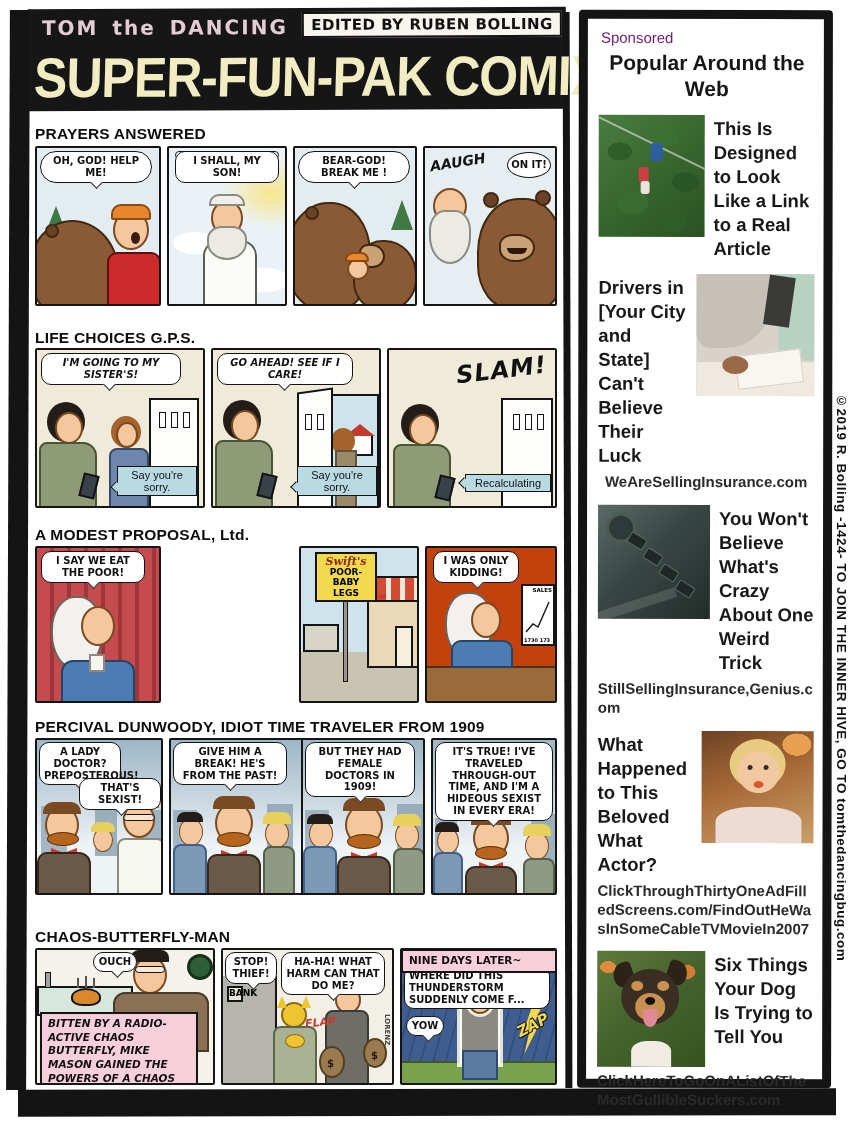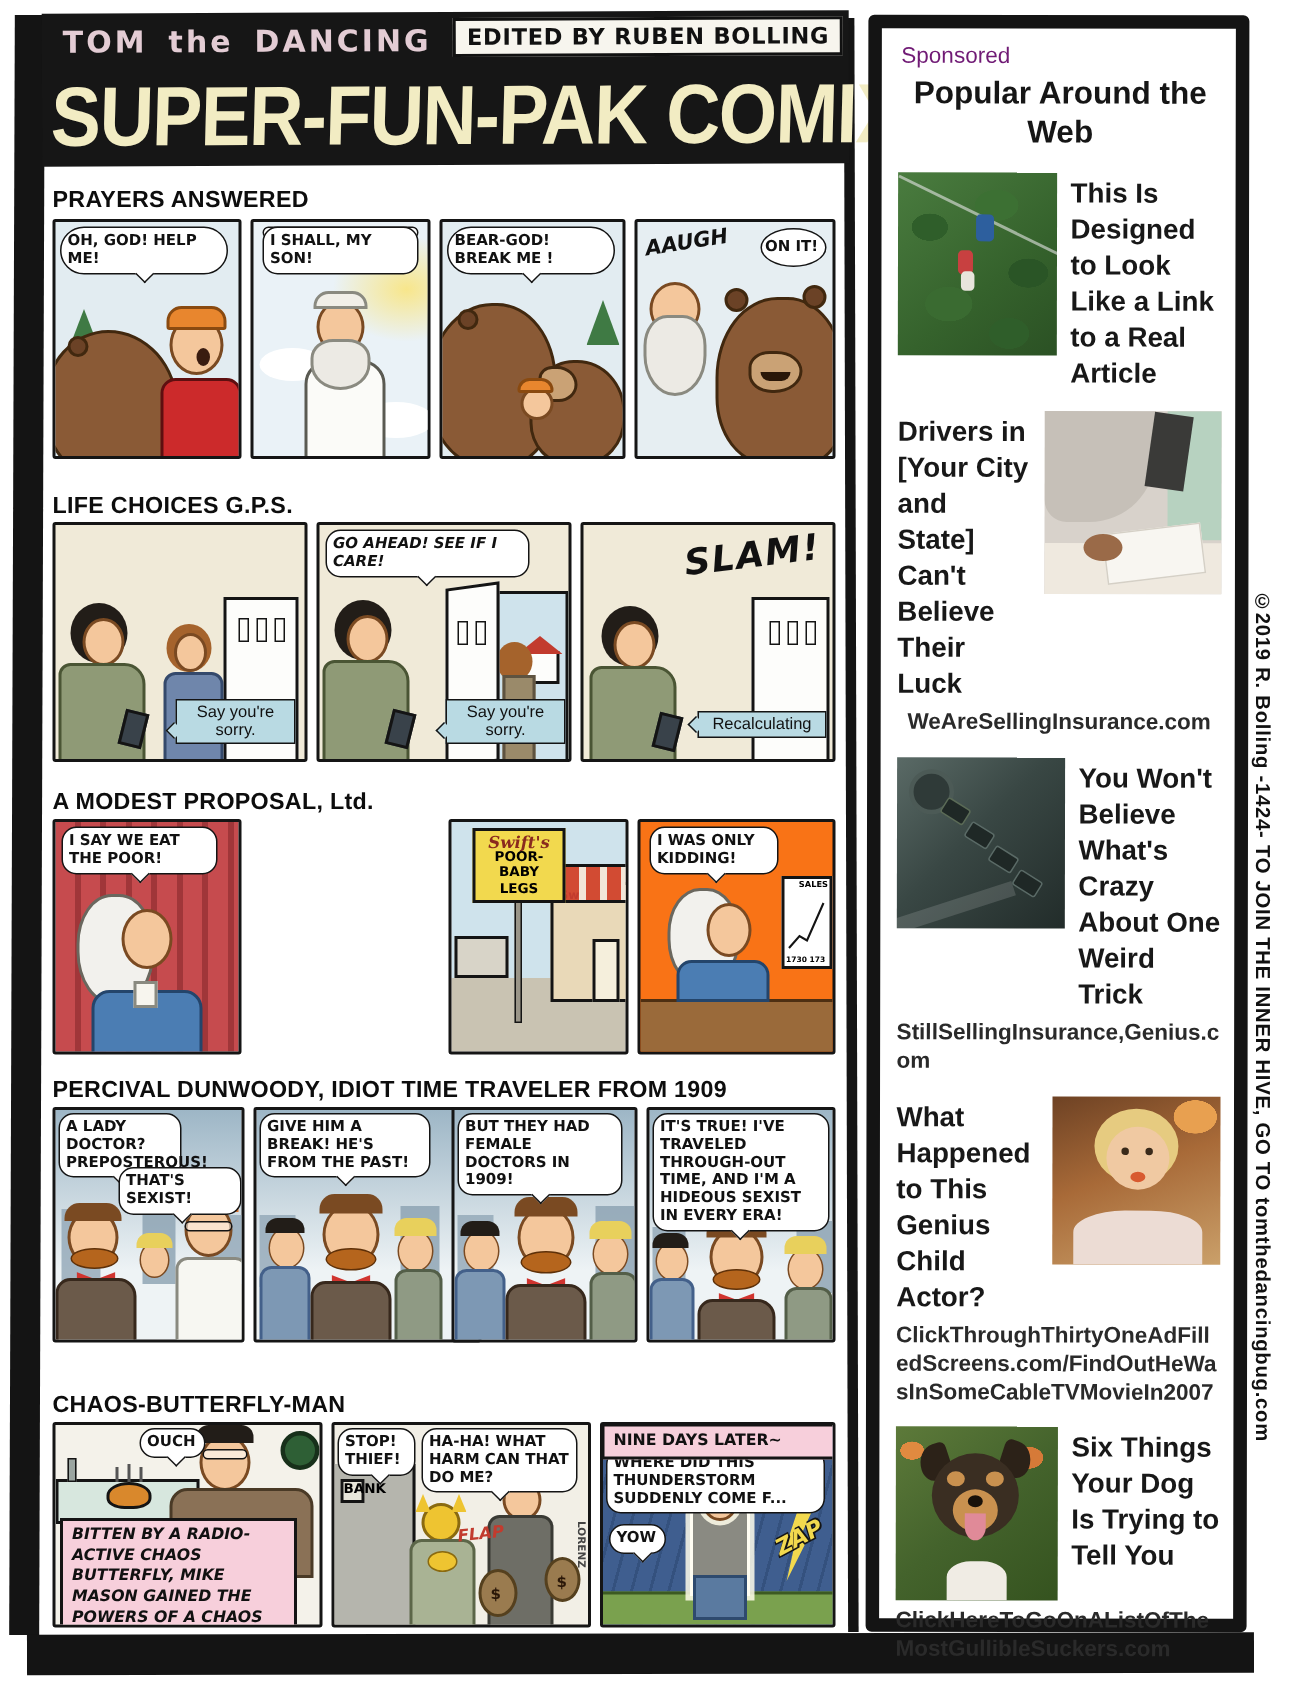--- a/index.html
+++ b/index.html
@@ -16,21 +16,21 @@
   .banner{position:absolute;left:28px;top:8px;width:538px;height:102px;background:#161616;transform:rotate(-.25deg)}
   .kicker{position:absolute;left:14px;top:7px;color:#e3ccd4;font-weight:800;font-size:20px;letter-spacing:2px;word-spacing:5px;font-family:"DejaVu Sans",sans-serif}
   .edited{position:absolute;right:4px;top:4px;background:#f7f5ee;color:#111;border:2px solid #111;padding:2px 7px;font-weight:700;font-size:15px;letter-spacing:.5px;font-family:"DejaVu Sans",sans-serif}
   .main-title{position:absolute;left:6px;bottom:4px;width:528px;color:#f2ecc3;font-weight:800;font-size:50px;letter-spacing:-1px;white-space:nowrap;transform:scaleY(1.12) skewX(-2deg);font-family:"Liberation Sans",sans-serif}
 
   
   .strip-title{position:absolute;left:35px;color:#0d0d0d;font-weight:800;font-size:15.5px;letter-spacing:.2px;font-family:"Liberation Sans",sans-serif}
   .panel{position:absolute;background:#fff;border:2.5px solid #151515;overflow:hidden;border-radius:2px}
   .a{position:absolute}
   .circ{position:absolute;border-radius:50%}
-  .balloon{position:absolute;background:#fff;border:1.8px solid #141414;border-radius:10px;padding:3px 4px;font:700 10px/1.18 "DejaVu Sans",sans-serif;color:#111;z-index:6}
+  .balloon{position:absolute;background:#fff;border:1.8px solid #141414;border-radius:10px;padding:3px 4px;font:700 10px/1.18 "DejaVu Sans",sans-serif;color:#111;text-align:center;z-index:6}
   .balloon:after{content:"";position:absolute;left:46%;bottom:-5px;width:8px;height:8px;background:#fff;border-right:1.8px solid #141414;border-bottom:1.8px solid #141414;transform:rotate(45deg)}
   .balloon.no-tail:after{display:none}
   .thought{border-radius:16px}
   .caption{position:absolute;background:#f7cfdb;border:2px solid #141414;font:700 italic 10.5px/1.3 "DejaVu Sans",sans-serif;color:#111;padding:3px 6px;z-index:7}
   .gps{position:absolute;background:#b9dae3;border:1.8px solid #141414;font:400 11px/1.1 "Liberation Sans",sans-serif;color:#111;padding:2px 5px;text-align:center;z-index:6}
   .gps:after{content:"";position:absolute;left:-6px;bottom:4px;width:7px;height:7px;background:#b9dae3;border-left:1.8px solid #141414;border-bottom:1.8px solid #141414;transform:rotate(45deg)}
   .sfx{position:absolute;font-family:"DejaVu Sans",sans-serif;font-weight:800;color:#111;z-index:6}
   .sign{position:absolute;z-index:5;text-align:center;font-family:"DejaVu Sans",sans-serif}
 
   
@@ -118,20 +118,21 @@
     <div class="a" style="left:122px;top:62px;width:7px;height:16px;border:1.5px solid #141414"></div>
     <div class="a" style="left:134px;top:62px;width:7px;height:16px;border:1.5px solid #141414"></div>
     <div class="a" style="left:146px;top:62px;width:7px;height:16px;border:1.5px solid #141414"></div>
     <div class="circ" style="left:10px;top:52px;width:38px;height:40px;background:#221d18"></div>
     <div class="circ" style="left:18px;top:62px;width:28px;height:32px;background:#f4c79c;border:2px solid #7a4a22"></div>
     <div class="a" style="left:2px;top:92px;width:58px;height:68px;background:#8f9a76;border:2px solid #4a5534;border-radius:8px 14px 0 0"></div>
     <div class="a" style="left:44px;top:124px;width:16px;height:24px;background:#39424a;border:2px solid #141414;transform:rotate(14deg)"></div>
     <div class="circ" style="left:74px;top:66px;width:30px;height:32px;background:#a5632c"></div>
     <div class="circ" style="left:79px;top:72px;width:22px;height:26px;background:#f4c79c;border:2px solid #7a4a22"></div>
     <div class="a" style="left:72px;top:98px;width:40px;height:62px;background:#6f86ab;border:2px solid #34496b;border-radius:8px 8px 0 0"></div>
+    <div class="balloon" style="left:4px;top:3px;width:140px;font-style:italic">I'M GOING TO MY SISTER'S!</div>
     <div class="gps" style="left:80px;top:116px;width:80px">Say you're sorry.</div>
   </div>
 
   <div class="panel" style="left:211px;top:348px;width:170px;height:160px;background:#f0ead8">
     <div class="a" style="left:118px;top:44px;width:48px;height:114px;background:#cfe3ec;border:2px solid #141414"></div>
     <div class="a" style="left:134px;top:84px;width:26px;height:22px;background:#fdfdfb;border:2px solid #141414"></div>
     <div class="a" style="left:132px;top:74px;width:30px;height:12px;background:#c23b2e;clip-path:polygon(50% 0,100% 100%,0 100%)"></div>
     <div class="circ" style="left:118px;top:78px;width:24px;height:26px;background:#a5632c"></div>
     <div class="a" style="left:122px;top:100px;width:22px;height:58px;background:#9a8a6a;border:2px solid #5e5340"></div>
     <div class="a" style="left:84px;top:40px;width:36px;height:120px;background:#fdfdfb;border:2px solid #141414;transform:skewY(-8deg)"></div>
@@ -176,21 +177,21 @@
     <div class="sign" style="left:72px;top:44px;font-size:8px;font-weight:700;color:#c23b2e">Sw</div>
     <div class="a" style="left:2px;top:76px;width:36px;height:28px;background:#d8d4c8;border:2px solid #141414"></div>
     <div class="a" style="left:42px;top:34px;width:5px;height:100px;background:#9a9588;border:1.5px solid #141414"></div>
     <div class="sign" style="left:14px;top:4px;width:62px;background:#f2d94e;border:2px solid #141414;padding:2px 2px;z-index:6">
       <div style="font:700 italic 11px/1 'DejaVu Serif',serif;color:#8a2a1e">Swift's</div>
       <div style="font:700 9px/1.15 'DejaVu Sans',sans-serif">POOR-BABY</div>
       <div style="font:700 9px/1.15 'DejaVu Sans',sans-serif">LEGS</div>
     </div>
   </div>
 
-  <div class="panel" style="left:425px;top:546px;width:132px;height:157px;background:#f97316">
+  <div class="panel" style="left:425px;top:546px;width:132px;height:157px;background:#c2410c">
     <div class="a" style="left:0;top:118px;width:132px;height:39px;background:#9a6a3a;border-top:2px solid #4e2f12"></div>
     <div class="circ" style="left:18px;top:44px;width:48px;height:66px;background:#f2f1ed;border:2px solid #6a675e;border-radius:45% 45% 48% 48%"></div>
     <div class="circ" style="left:44px;top:54px;width:30px;height:36px;background:#f4c79c;border:2px solid #7a4a22"></div>
     <div class="a" style="left:24px;top:92px;width:62px;height:28px;background:#4b7db3;border:2px solid #24456b;border-radius:10px 10px 0 0"></div>
     <div class="a" style="left:94px;top:36px;width:34px;height:62px;background:#fff;border:2px solid #141414;z-index:5">
       <div style="position:absolute;right:1px;top:1px;font:700 5.5px 'DejaVu Sans',sans-serif">SALES</div>
       <svg width="30" height="44" style="position:absolute;left:0;top:8px">
           <path d="M3 38 L10 30 L15 33 L26 8" stroke="#141414" stroke-width="1.4" fill="none"></path>
         </svg>
       <div style="position:absolute;left:1px;bottom:1px;font:700 5px 'DejaVu Sans',sans-serif;white-space:nowrap;overflow:hidden;width:30px">1730 173</div>
@@ -363,21 +364,21 @@
           <div class="a" style="left:78px;top:78px;width:18px;height:12px;background:#1f2826;border:1px solid #5a6a66;border-radius:2px;transform:rotate(32deg)"></div>
           <div class="a" style="left:-10px;bottom:8px;width:90px;height:10px;background:rgba(255,255,255,.14);transform:rotate(-18deg)"></div>
         </div>
         <div class="ad-headline">You Won't Believe What's Crazy About One Weird Trick</div>
       </div>
       <div class="ad-url">StillSellingInsurance,Genius.com</div>
     </div>
 
     <div class="ad">
       <div class="ad-row">
-        <div class="ad-headline">What Happened to This Genius Child Actor?</div>
+        <div class="ad-headline">What Happened to This Beloved What Actor?</div>
         <div class="ad-photo" style="width:112px;height:112px;background:radial-gradient(26px 20px at 85% 12%,#e8a050 0 55%,transparent 56%),linear-gradient(160deg,#6e4224,#a86a38 45%,#caa06a)">
           <div class="circ" style="left:28px;top:8px;width:56px;height:50px;background:#e6cb80"></div>
           <div class="circ" style="left:36px;top:20px;width:42px;height:42px;background:#f0c9a2"></div>
           <div class="circ" style="left:46px;top:34px;width:5px;height:5px;background:#3a2a1a"></div>
           <div class="circ" style="left:62px;top:34px;width:5px;height:5px;background:#3a2a1a"></div>
           <div class="circ" style="left:52px;top:50px;width:10px;height:7px;background:#d85a30"></div>
           <div class="a" style="left:14px;bottom:0;width:86px;height:36px;background:#ecdcd4;border-radius:40% 40% 0 0"></div>
         </div>
       </div>
       <div class="ad-url">ClickThroughThirtyOneAdFilledScreens.com/FindOutHeWasInSomeCableTVMovieIn2007</div>

